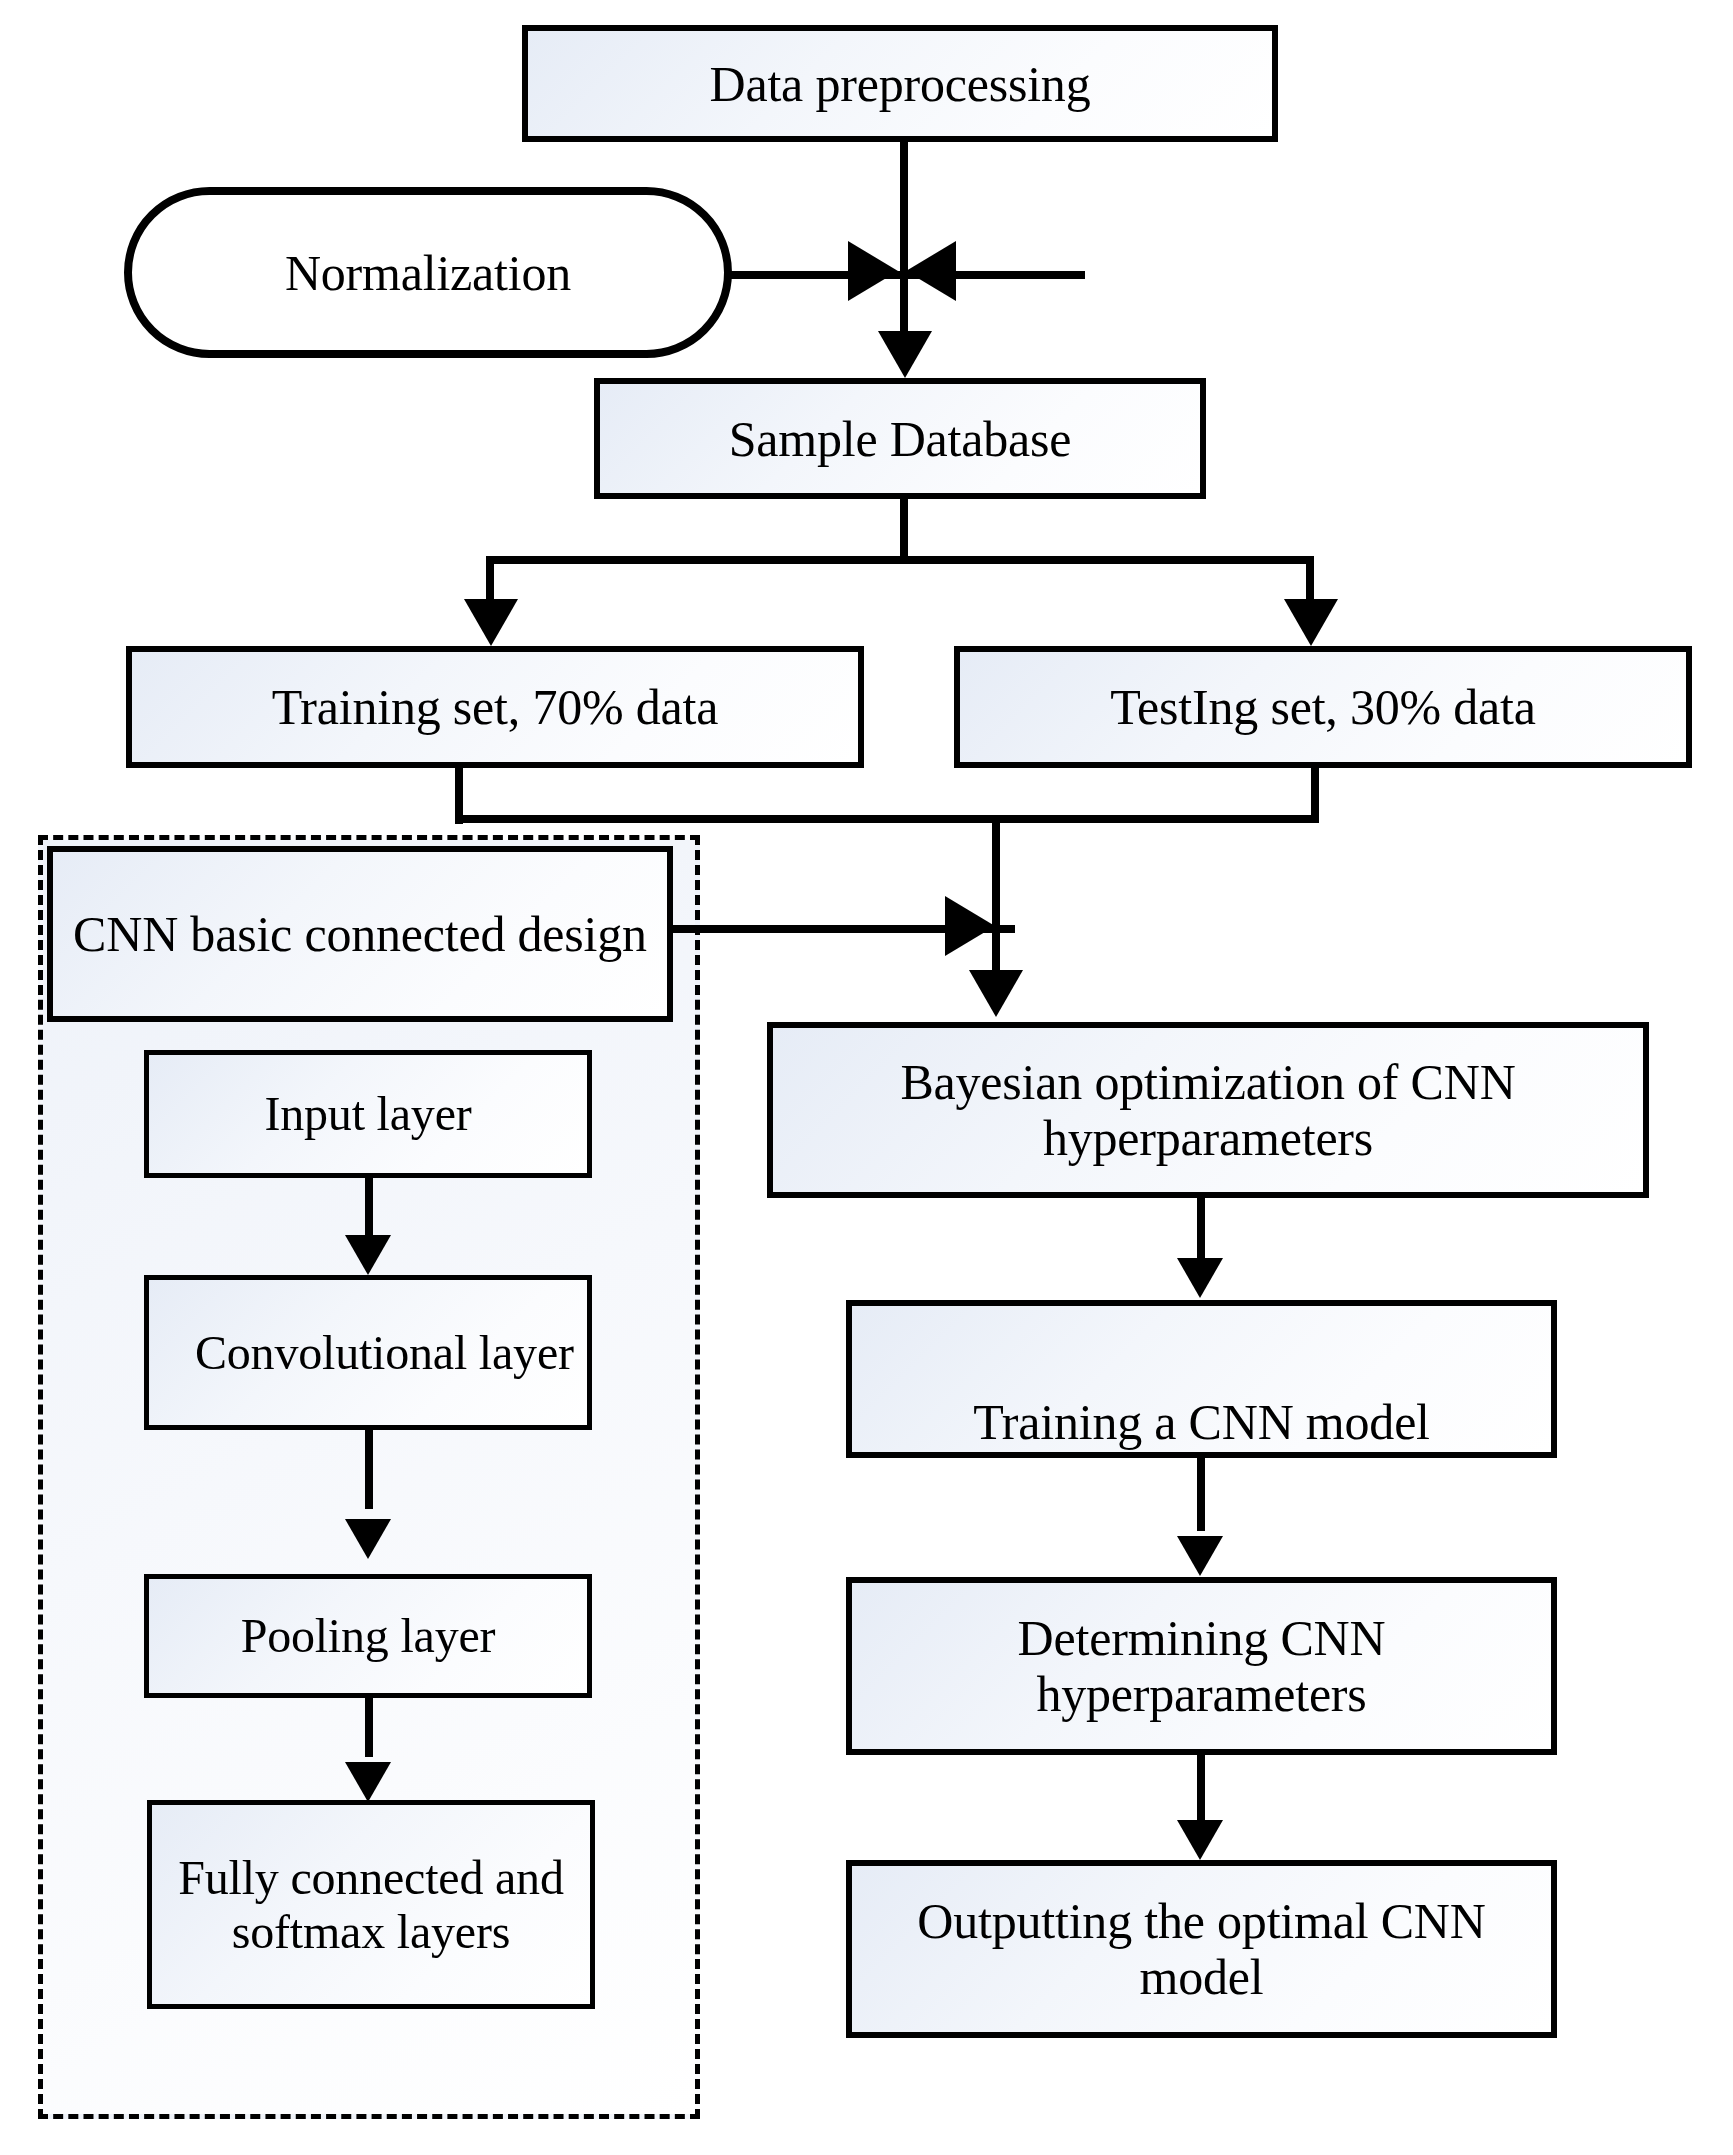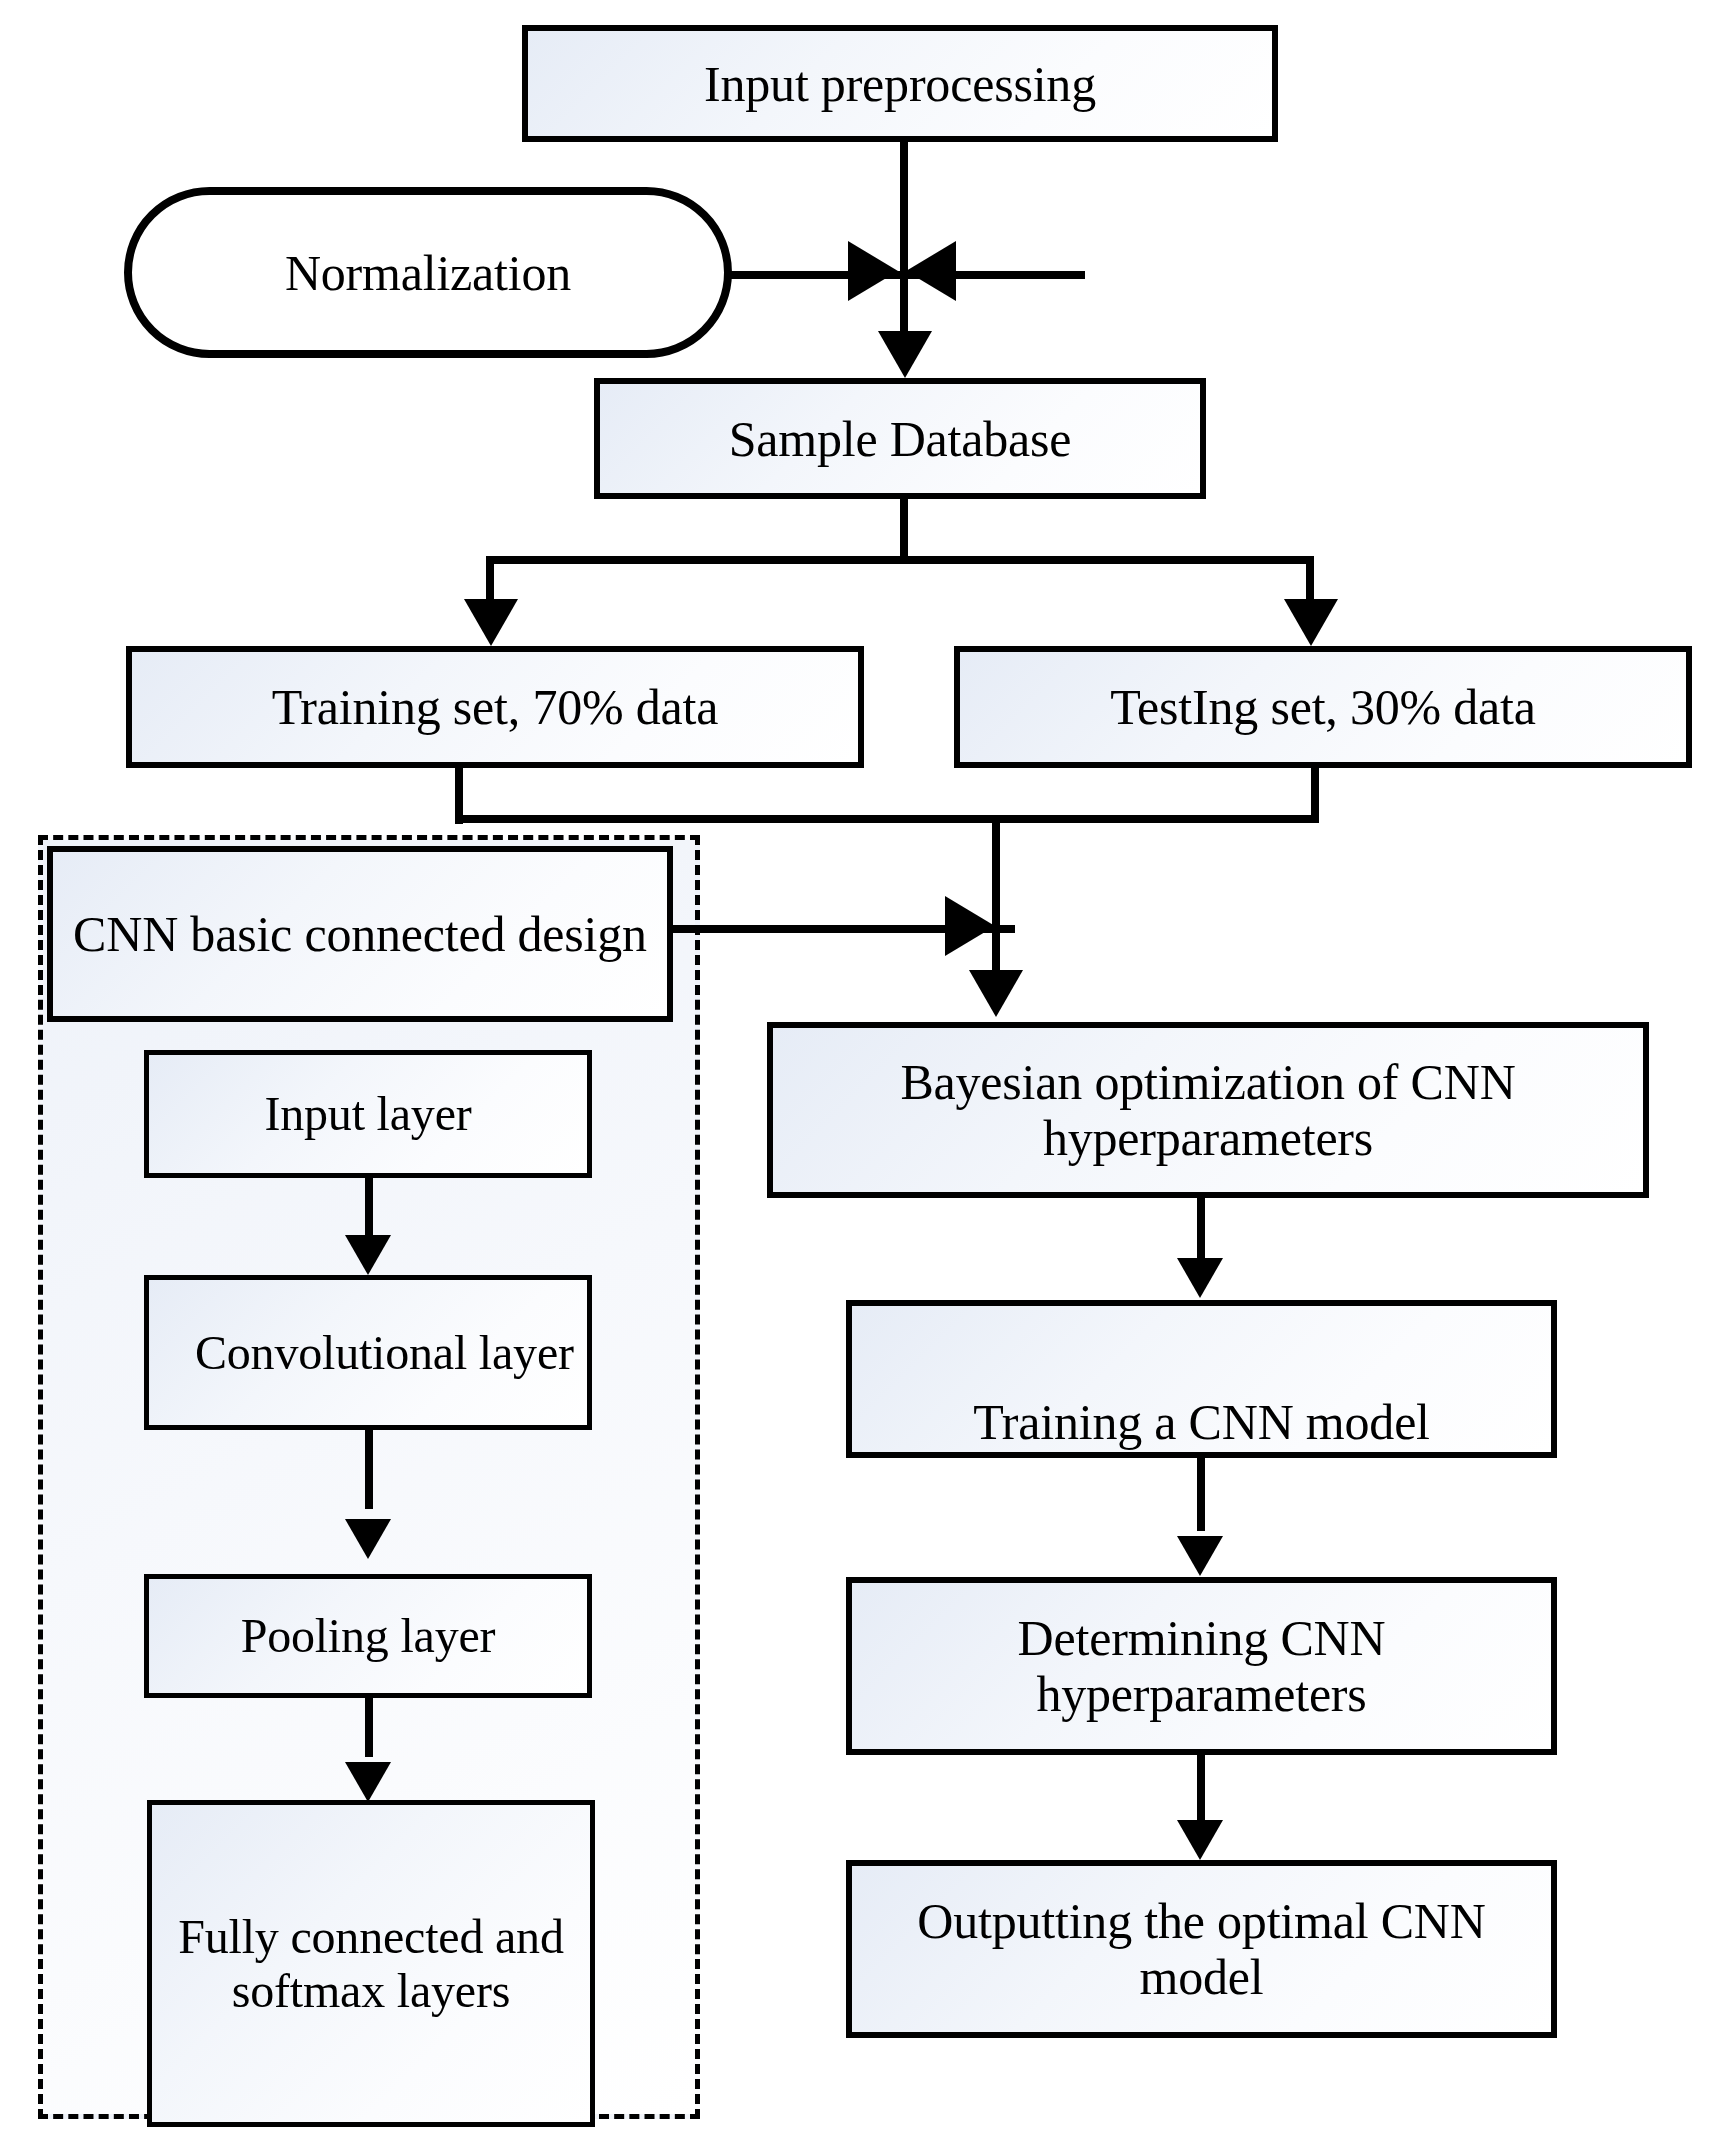--- a/index.html
+++ b/index.html
@@ -113,21 +113,21 @@
   <div class="ln v" style="left:1197px; top:1197px; height:67px;"></div>
   <div class="arrow down-sm" style="left:1177px; top:1258px;"></div>
 
   <div class="ln v" style="left:1197px; top:1455px; height:76px;"></div>
   <div class="arrow down-sm" style="left:1177px; top:1536px;"></div>
 
   <div class="ln v" style="left:1197px; top:1752px; height:68px;"></div>
   <div class="arrow down-sm" style="left:1177px; top:1820px;"></div>
 
   <div class="node t1" style="left:522px; top:25px; width:756px; height:117px;">
-    <span>Input preprocessing</span>
+    <span>Data preprocessing</span>
   </div>
 
   <div class="node pill t1" style="left:124px; top:187px; width:608px; height:171px;">
     <span>Normalization</span>
   </div>
 
 
   <div class="node t1" style="left:594px; top:378px; width:612px; height:121px;">
     <span>Sample Database</span>
   </div>
@@ -149,21 +149,21 @@
   </div>
 
   <div class="node thin t2" style="left:144px; top:1275px; width:448px; height:155px;padding-left:40px;">
     <span>Convolutional layer</span>
   </div>
 
   <div class="node thin t2" style="left:144px; top:1555px; width:448px; height:124px;margin-top:19px;">
     <span>Pooling layer</span>
   </div>
 
-  <div class="node thin t2" style="left:147px; top:1800px; width:448px; height:327px;">
+  <div class="node thin t2" style="left:147px; top:1800px; width:448px; height:209px;">
     <span>Fully connected and softmax layers</span>
   </div>
 
   <div class="node t1" style="left:767px; top:1022px; width:882px; height:176px;">
     <span>Bayesian optimization of CNN hyperparameters</span>
   </div>
 
   <div class="node t1" style="left:846px; top:1300px; width:711px; height:158px;align-items:flex-end;">
     <span>Training a CNN model</span>
   </div>

